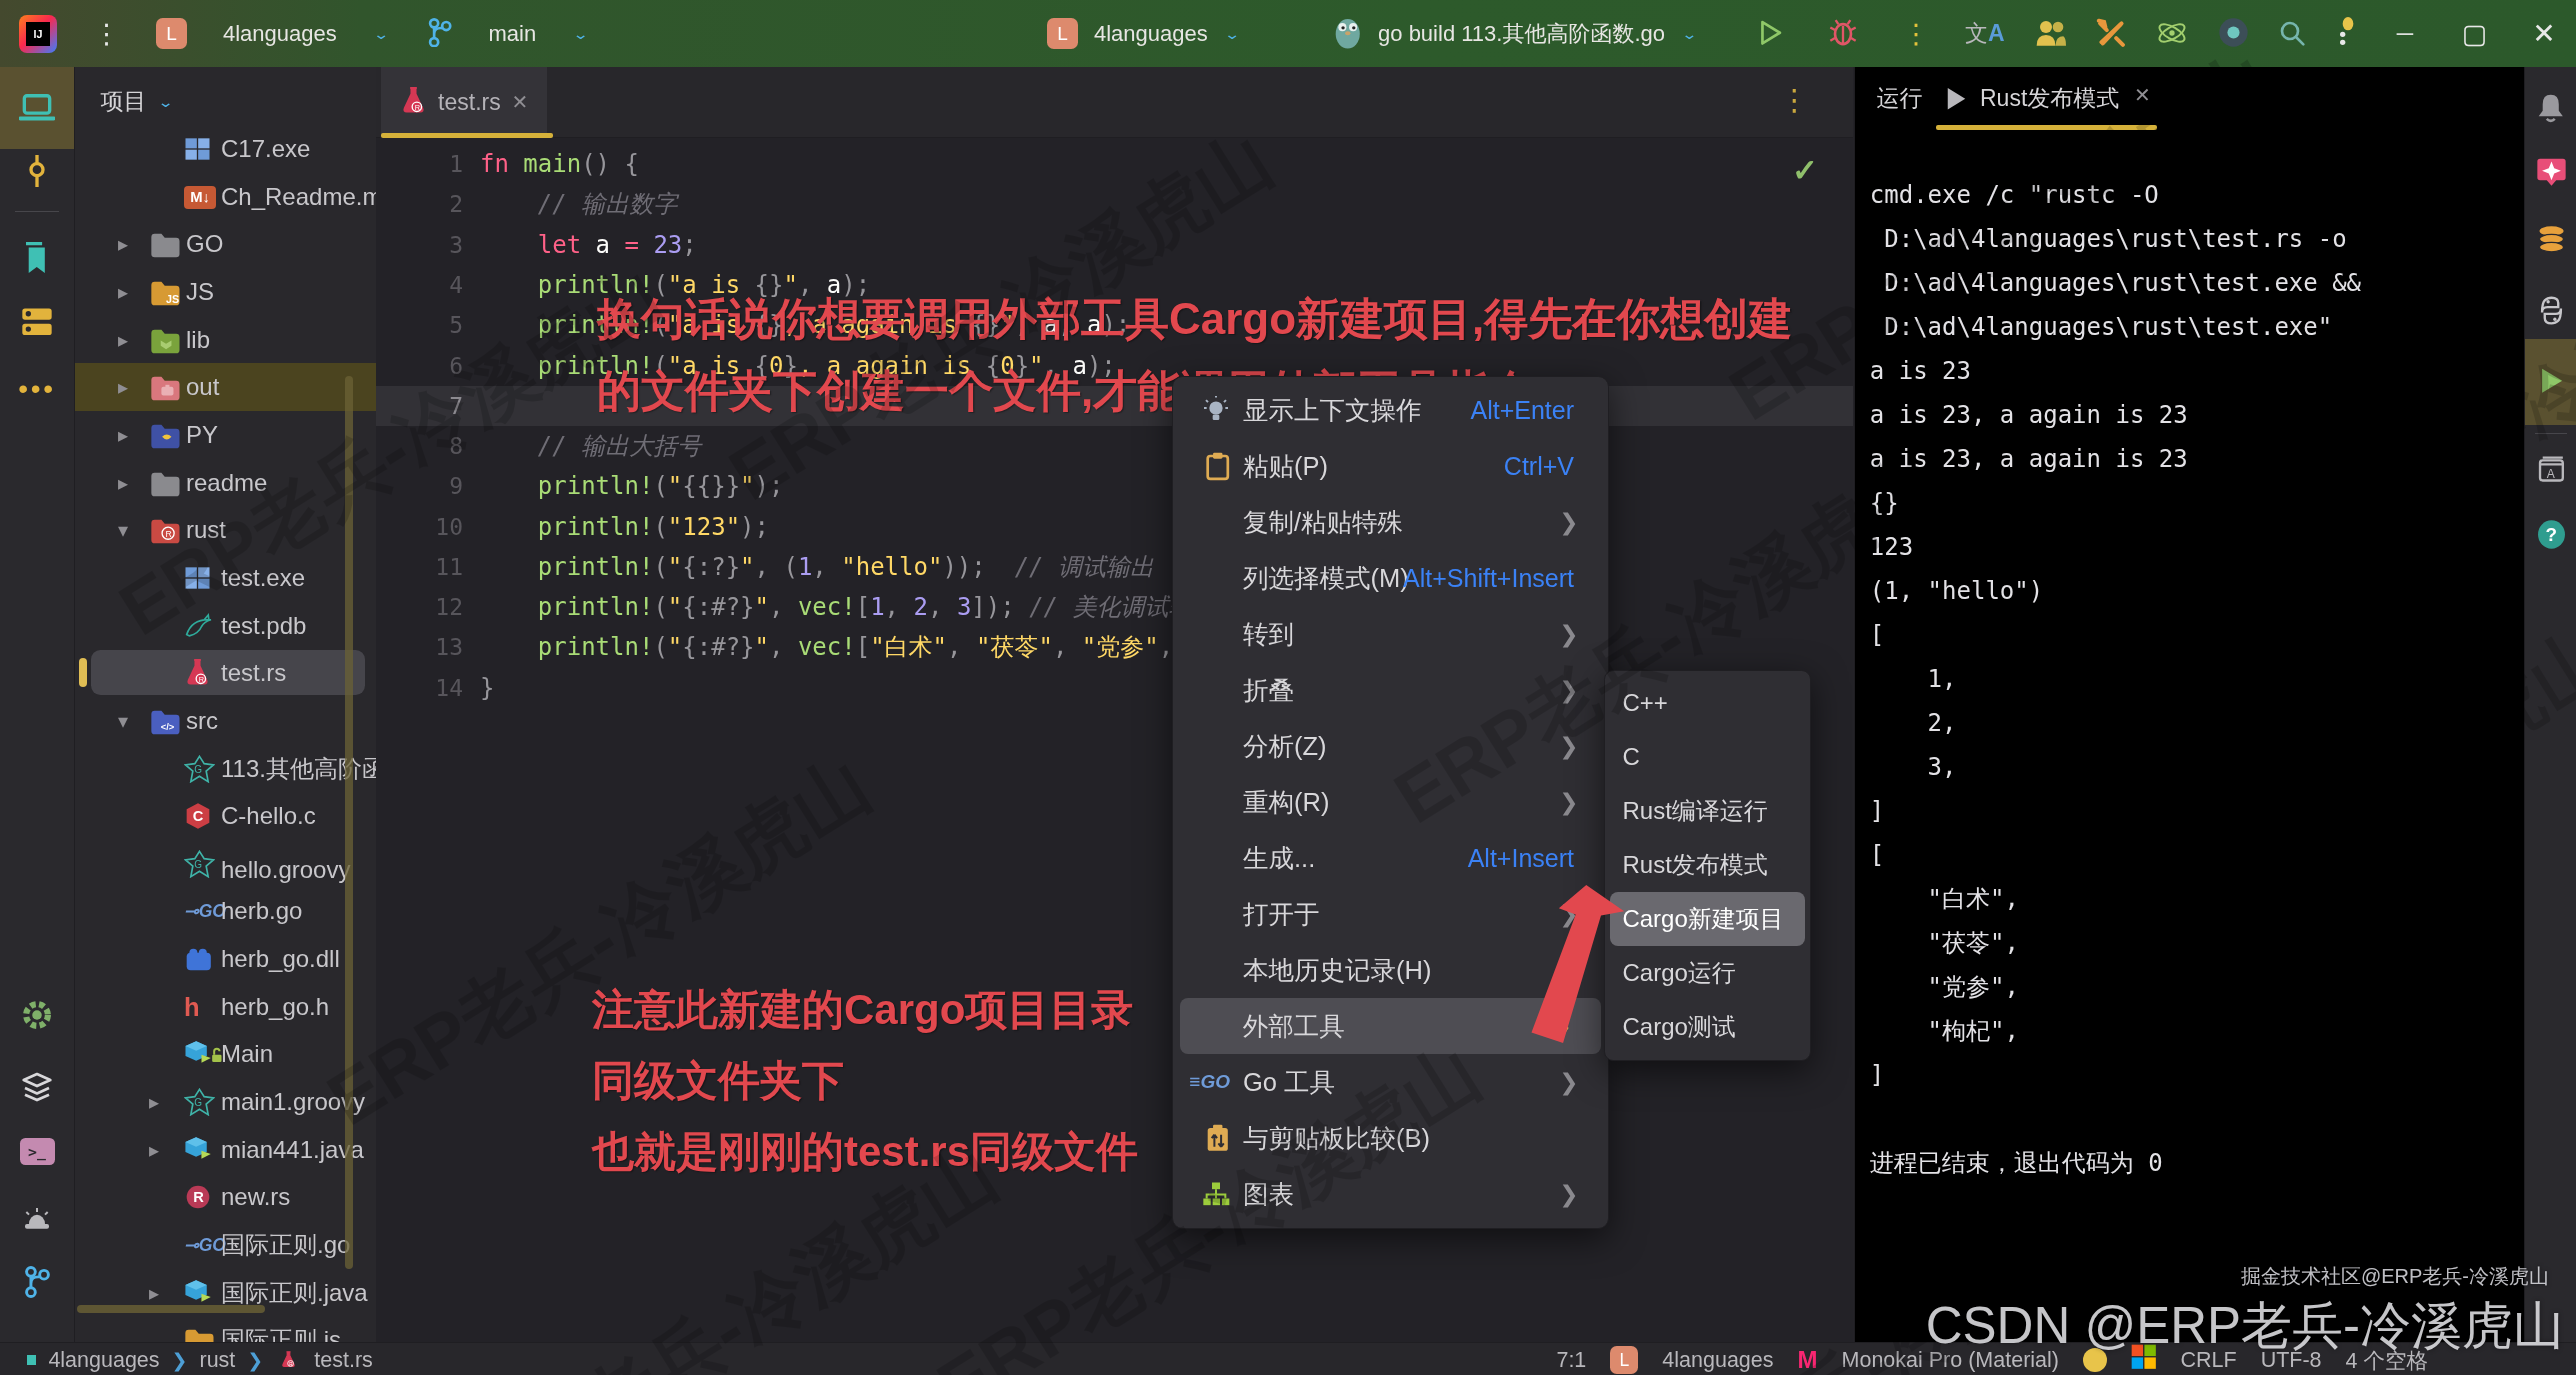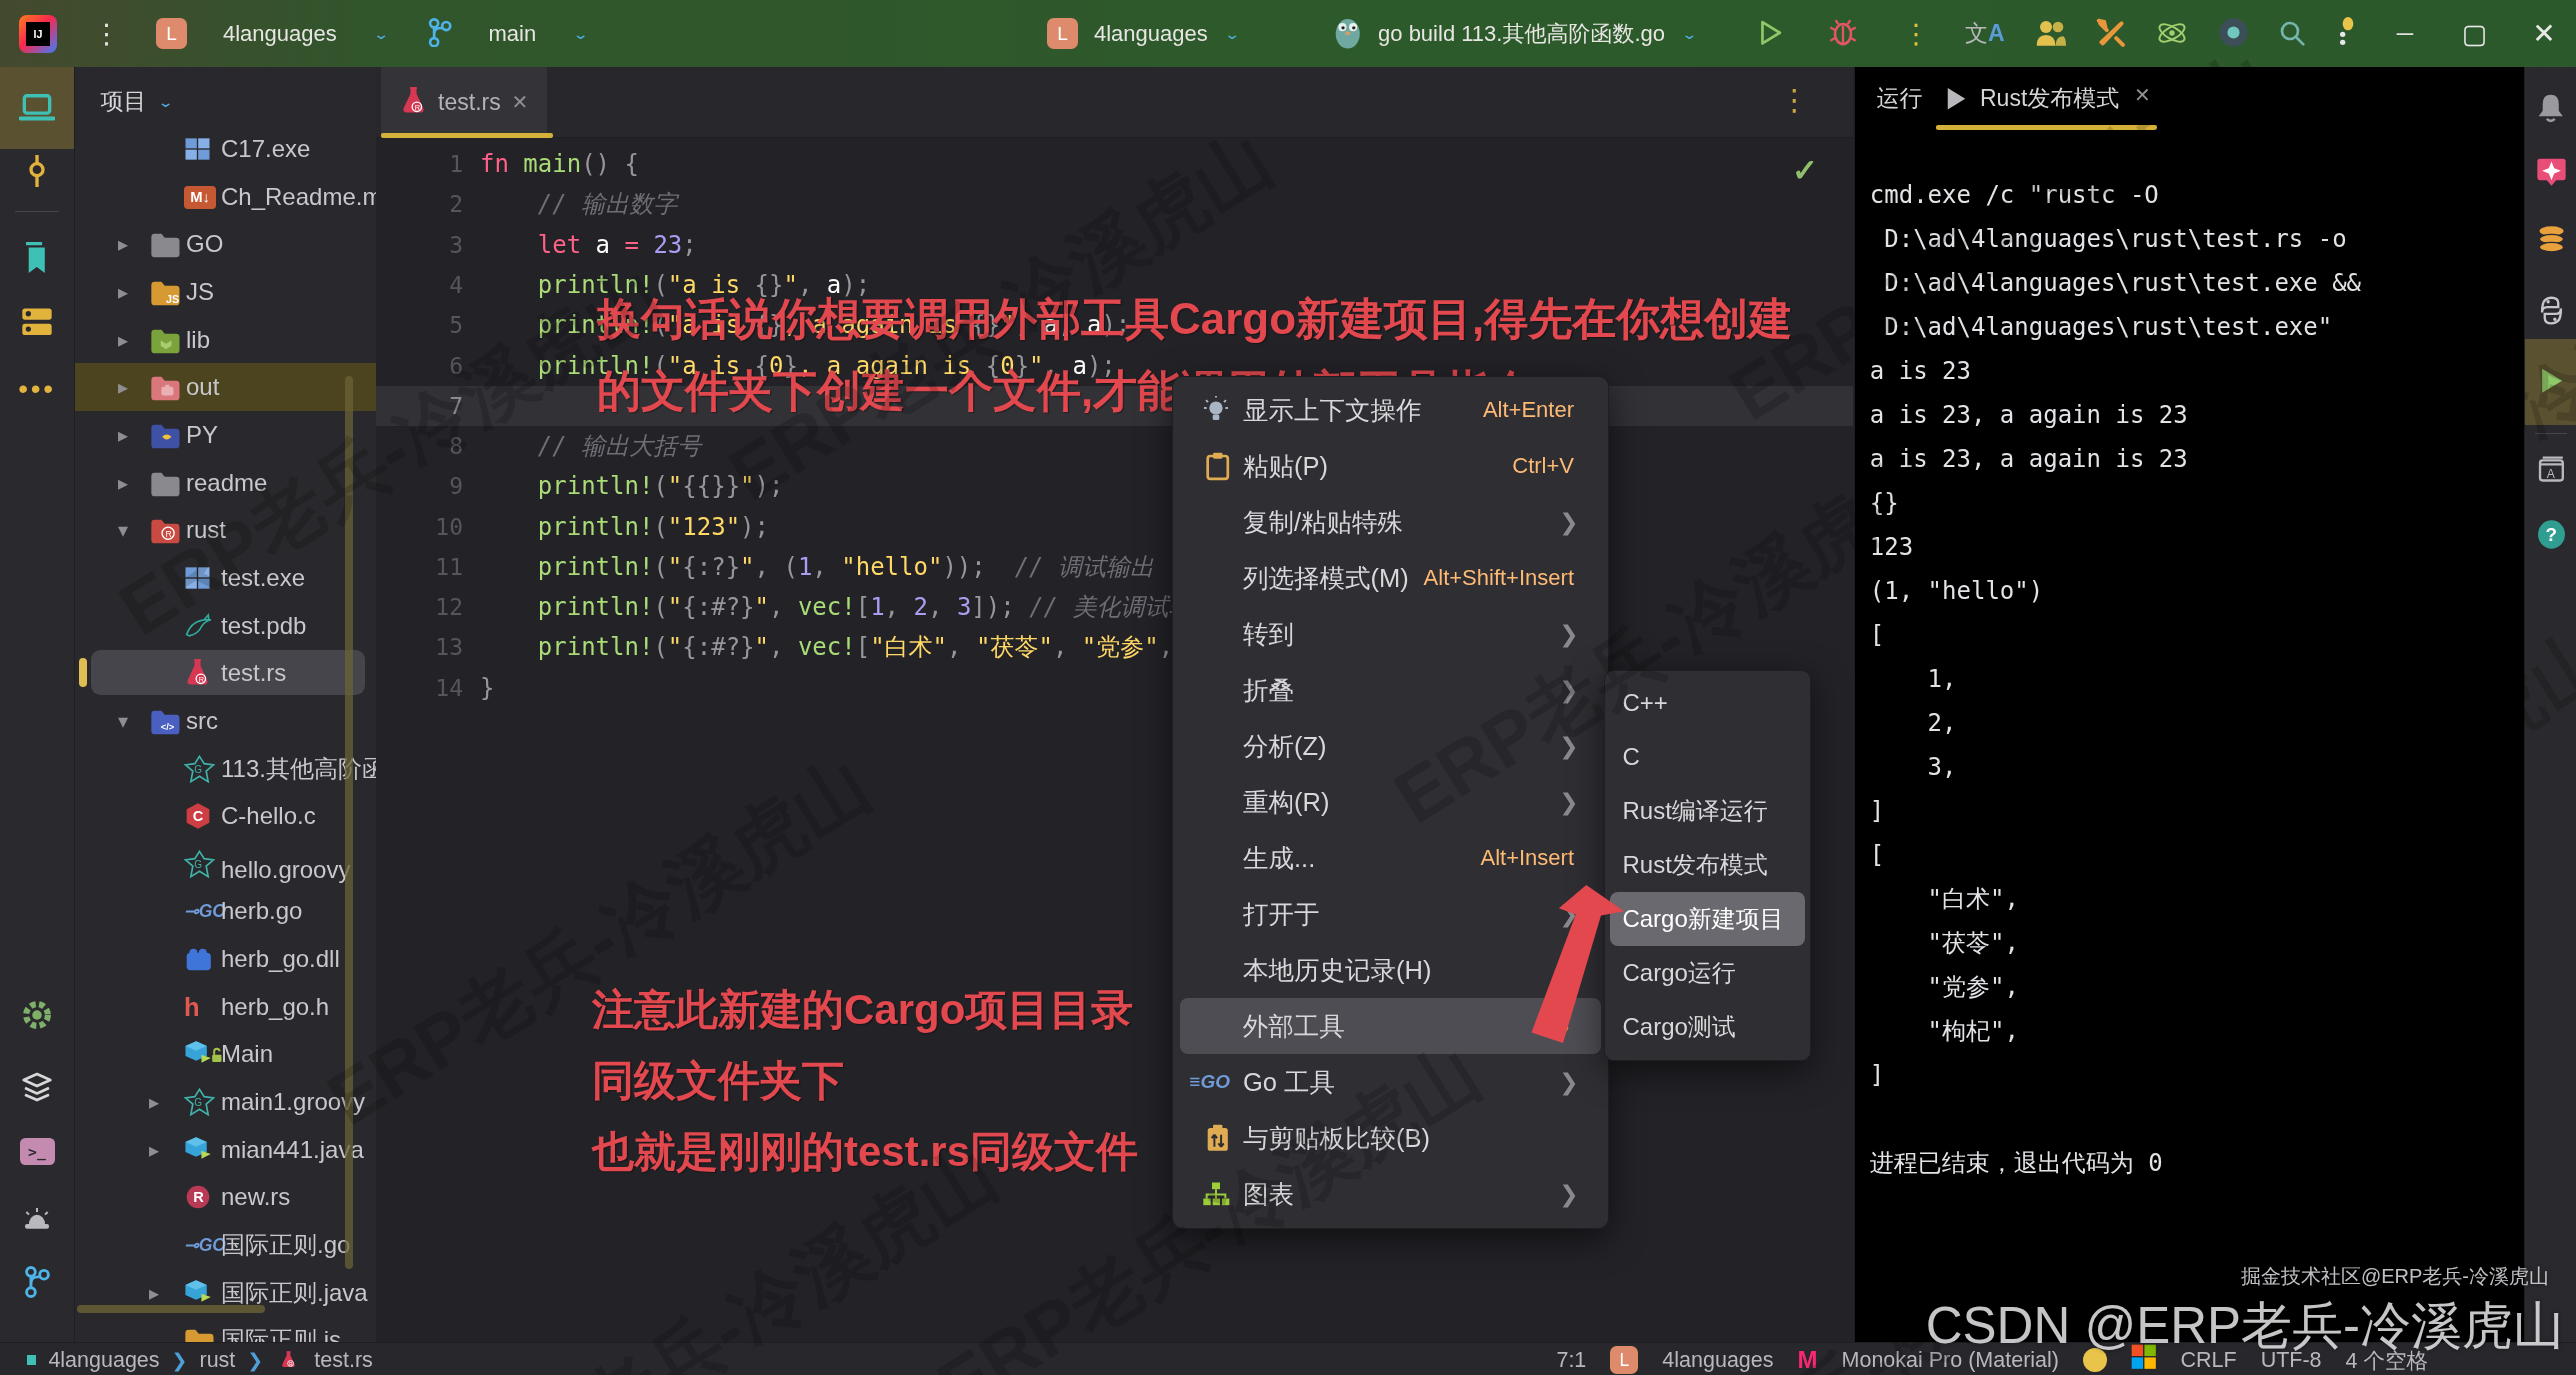--- a/index.html
+++ b/index.html
@@ -48,21 +48,21 @@
   .tk-v{color:#fcfcfa}.tk-c{color:#6f6d75;font-style:italic}
   .anno{position:absolute;color:#e2484e;font-weight:bold;white-space:pre;text-shadow:1.3px 1.3px 1.3px rgba(0,0,0,.35);}
   .check{position:absolute;color:#8fbf6b;font-size:31px;font-weight:bold;}
   .ekebab{position:absolute;color:#caa83e;font-size:29.5px;}
   
   .menu{position:absolute;left:1172px;top:376px;width:435px;background:#2f2e33;border:1.3px solid #1f1e22;
     border-radius:10.7px;box-shadow:0 9.4px 34px rgba(0,0,0,.55);padding:5.4px 0;z-index:40;}
   .mrow{position:relative;height:56px;display:flex;align-items:center;}
   .mrow .mic{position:absolute;left:23px;width:34px;display:flex;justify-content:flex-end;}
   .mrow .ml{position:absolute;left:70px;font-size:25.5px;color:#d8d7da;white-space:nowrap;}
-  .mrow .ms{position:absolute;right:34px;font-size:22px;color:#fdba74;}
+  .mrow .ms{position:absolute;right:34px;font-size:25px;color:#3b82f6;}
   .mrow .ma{position:absolute;right:29.5px;font-size:23px;color:#8a898e;}
   .mrow.hl{background:#4e4d53;border-radius:8px;margin:0 6.7px;}
   .mrow.hl .ml{left:63px}
   .mrow.hl .ma{color:#e3b84f;}
   .submenu{position:absolute;left:1604px;top:670px;width:205px;background:#2f2e33;border:1.3px solid #1f1e22;
     border-radius:9.4px;box-shadow:0 9.4px 34px rgba(0,0,0,.55);padding:5.4px 0;z-index:45;}
   .srow{position:relative;height:54px;display:flex;align-items:center;padding-left:17.5px;font-size:24px;color:#d8d7da;}
   .srow.hl{background:#6a696f;border-radius:8px;margin:0 5.4px;padding-left:12px;color:#fff;}
   
   .rpanel{position:absolute;left:1854px;top:67px;width:670px;height:1275px;background:#000000;border-left:1.3px solid #1f1e22;}

